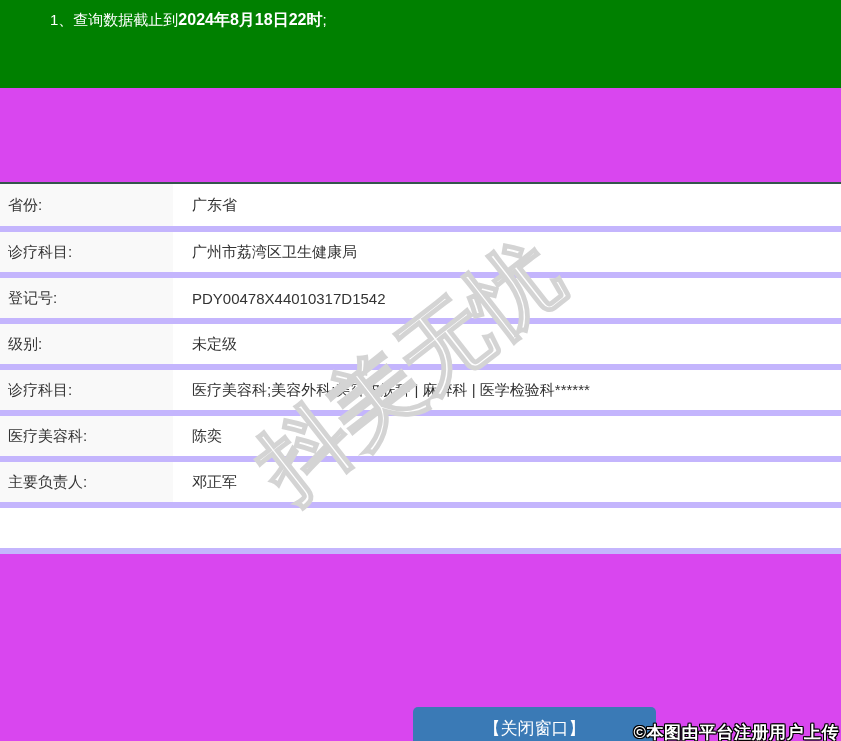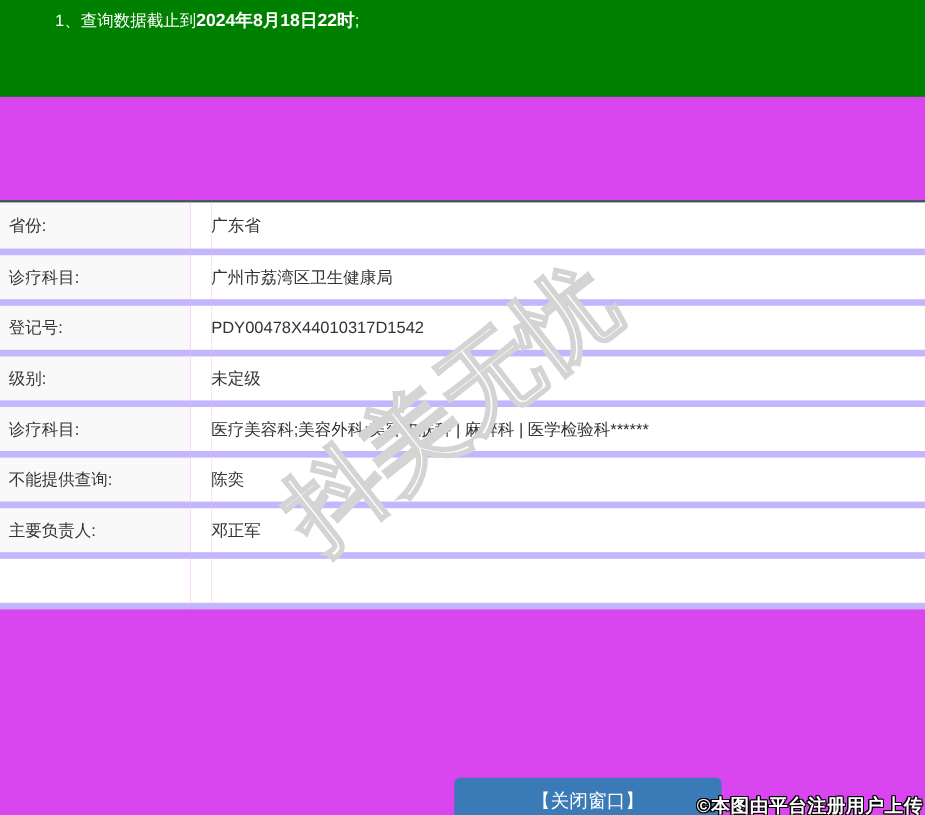--- a/index.html
+++ b/index.html
@@ -170,21 +170,21 @@
     <td class="cell-value">未定级</td>
   </tr>
 
   <tr class="info-row">
     <th class="cell-label">诊疗科目:</th>
     <td class="cell-gap"></td>
     <td class="cell-value">医疗美容科;美容外科;美容皮肤科 | 麻醉科 | 医学检验科******</td>
   </tr>
 
   <tr class="info-row">
-    <th class="cell-label">不能提供查询:</th>
+    <th class="cell-label">医疗美容科:</th>
     <td class="cell-gap"></td>
     <td class="cell-value">陈奕</td>
   </tr>
 
   <tr class="info-row">
     <th class="cell-label">主要负责人:</th>
     <td class="cell-gap"></td>
     <td class="cell-value">邓正军</td>
   </tr>
 

